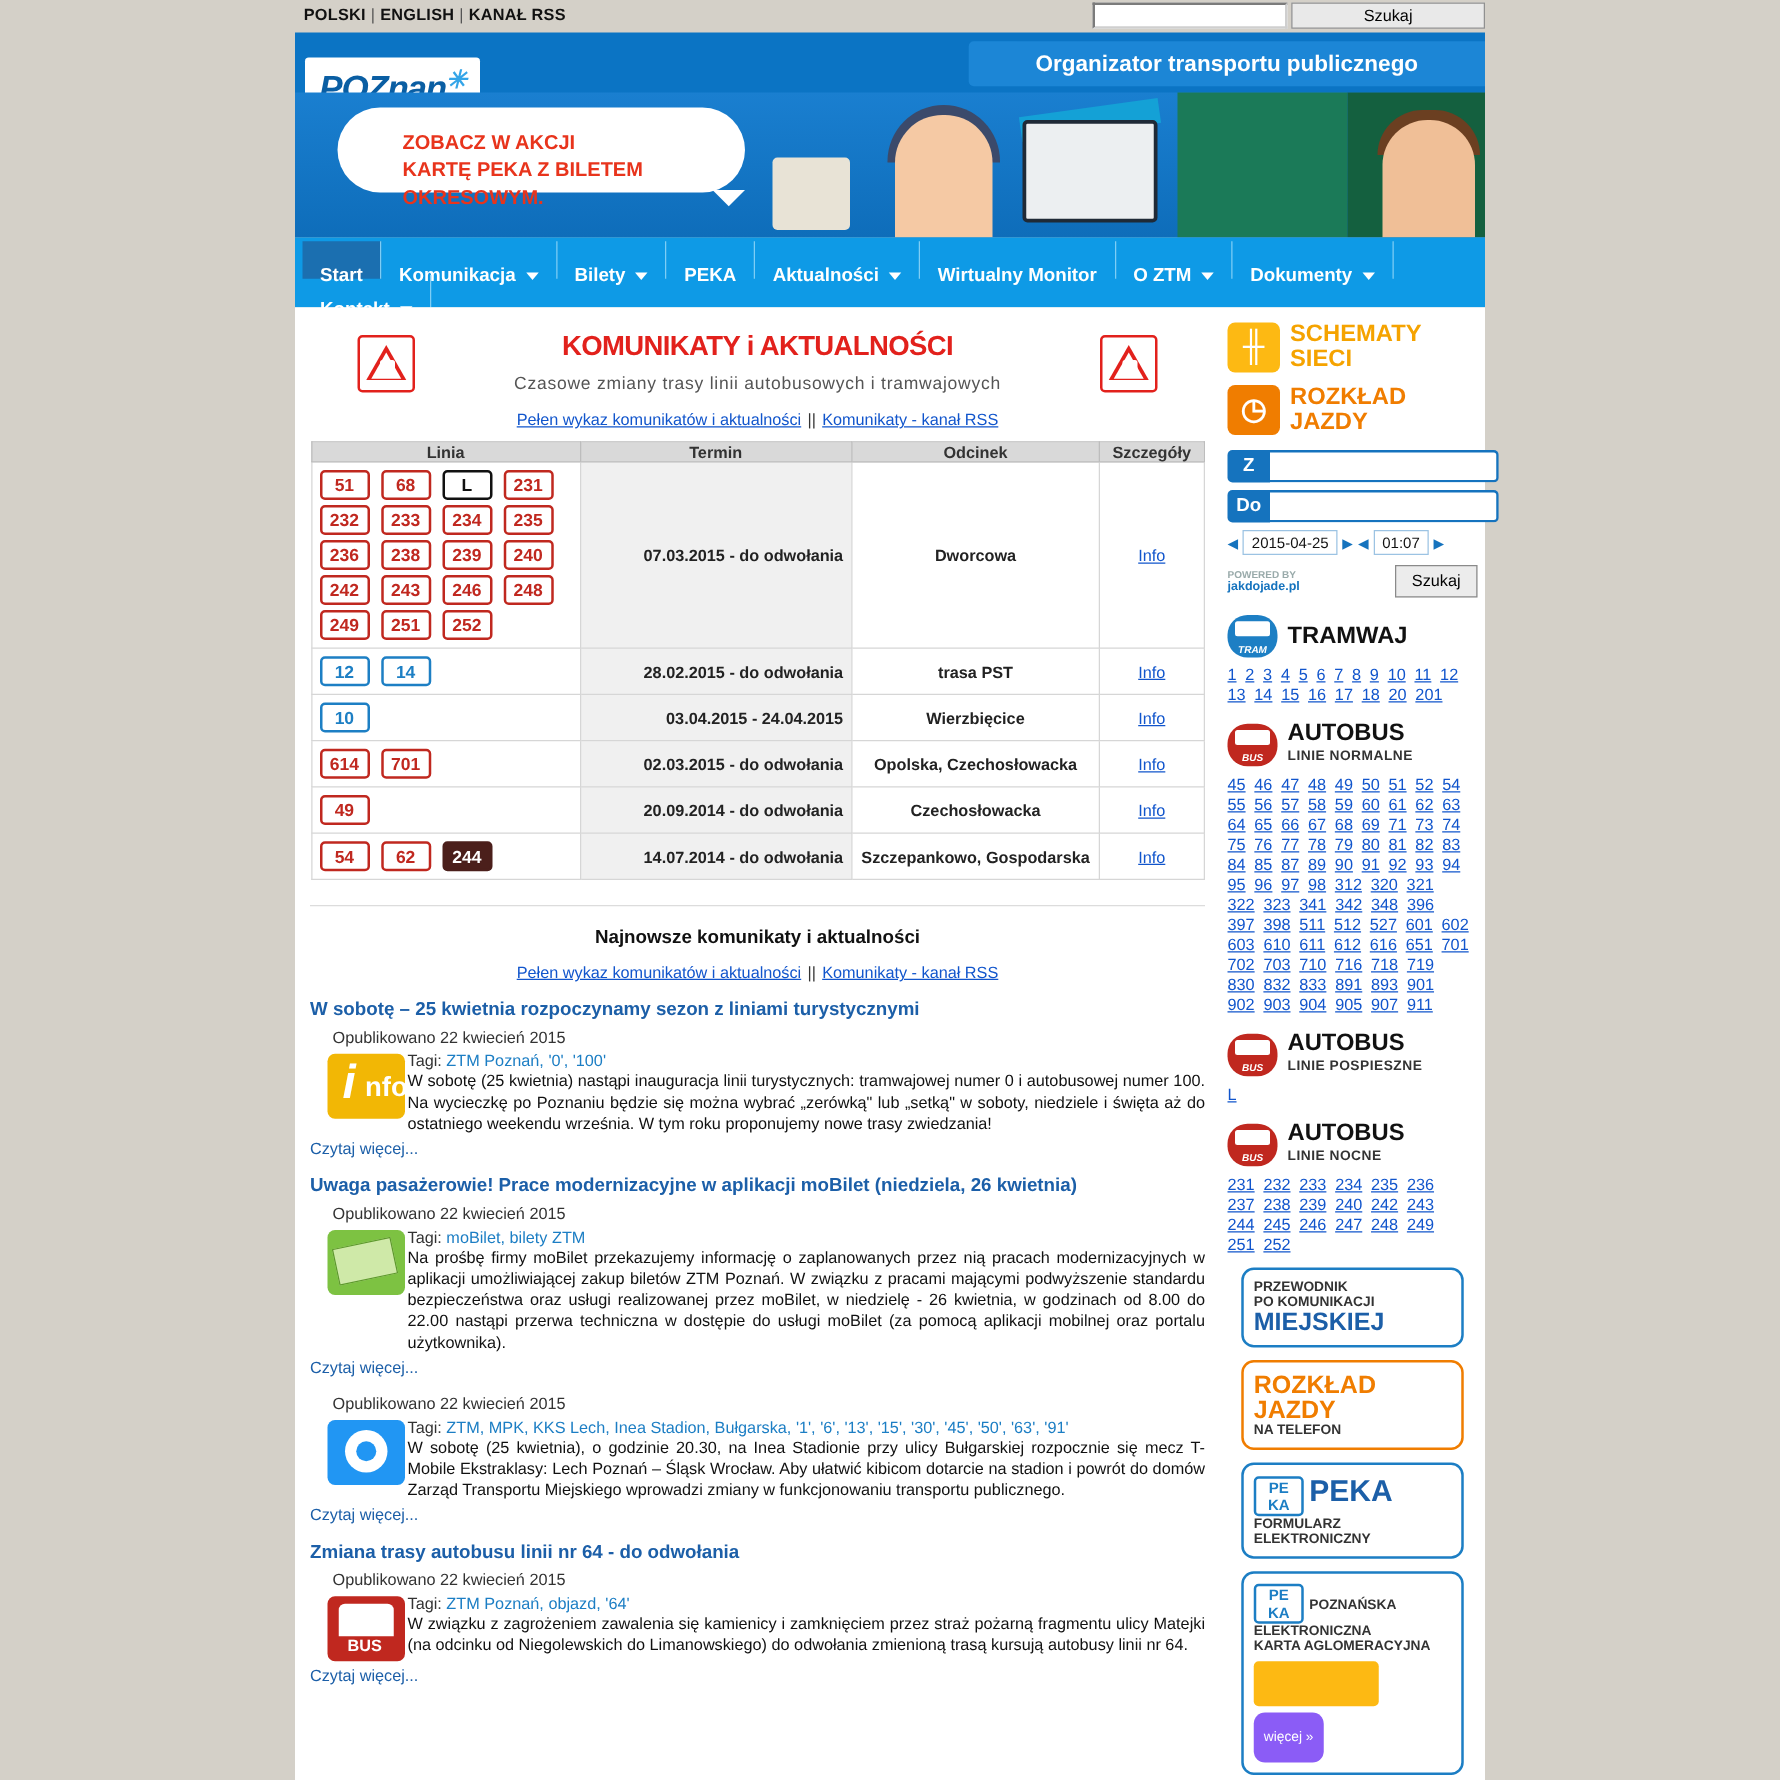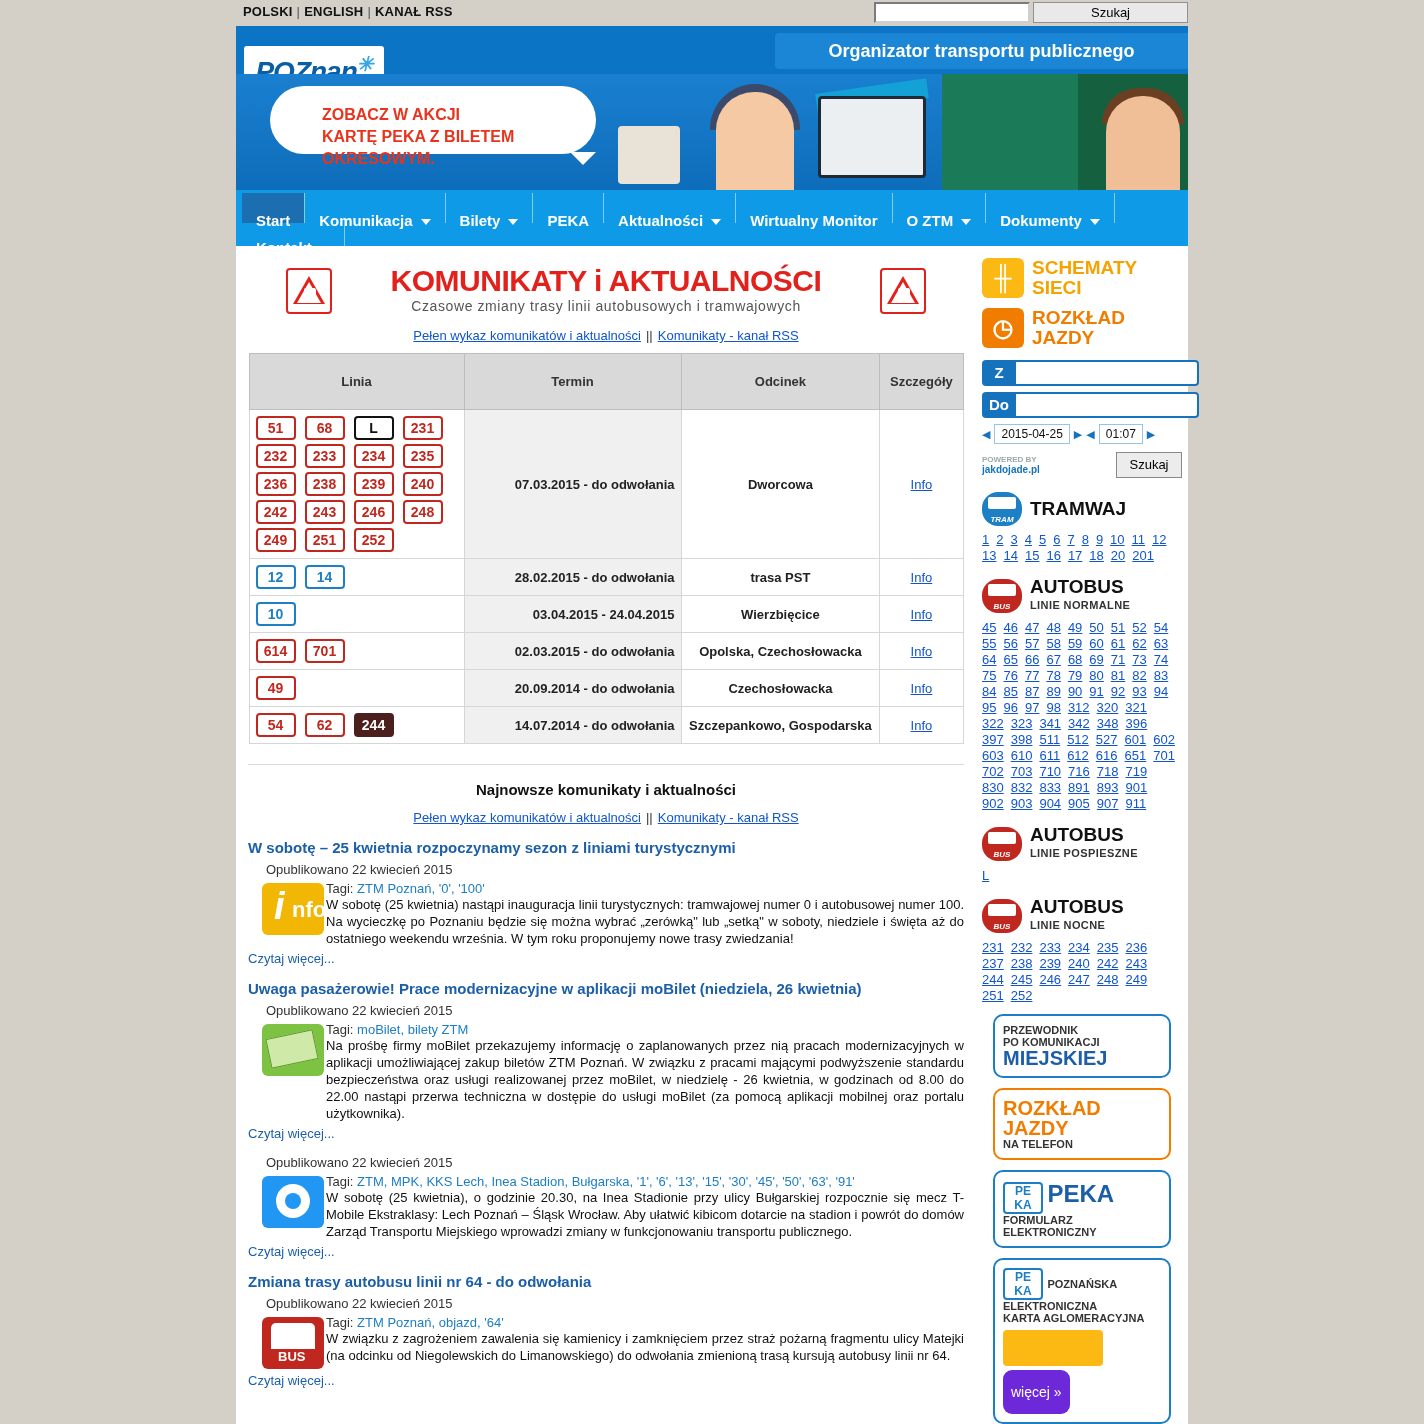--- a/index.html
+++ b/index.html
@@ -117,36 +117,36 @@
     border-bottom: 21px solid #fff;
   }
   .tri-out {
     position:absolute; left: 5px; top: 6px; width:0;height:0;
     border-left: 16px solid transparent; border-right: 16px solid transparent;
     border-bottom: 28px solid #e2211c;
   }
   .worker { position:absolute; left: 16px; top: 18px; width: 12px; height: 14px; background: #fff; border-radius: 2px;}
   .kom-title {
     position: absolute; left: 56px; top: 0; right: 56px;
-    text-align: center; color: #e2211c; font-size: 30px; font-weight: bold;
+    text-align: center; color: #e2211c; font-size: 22px; font-weight: bold;
     letter-spacing: -0.5px;
   }
   .kom-sub {
     position: absolute; left: 56px; top: 34px; right: 56px;
     text-align: center; color: #555; font-size: 14px; letter-spacing: .6px;
   }
   .kom-links { text-align: center; font-size: 13px; margin: 6px 0 10px; }
   .kom-links a { color: #1155cc; }
   .kom-links a.rss { color: #1155cc; }
   .kom-links .bar { color: #333; padding: 0 5px; }
 
   table.lines { width: 715px; border-collapse: collapse; margin: 0 auto; font-size: 13px; }
   table.lines th {
     background: #d9d9d9; border: 1px solid #bdbdbd; color: #333;
-    font-weight: bold; padding: 20px 6px; font-size: 13px;
+    font-weight: bold; padding: 0 6px; font-size: 13px;
   }
   table.lines td { border: 1px solid #d6d6d6; padding: 4px 6px; vertical-align: middle; }
   td.lines-cell { background: #fff; padding: 6px 4px; }
   td.termin { background: #f0f0f0; text-align: right; font-weight: bold; color: #222; }
   td.odcinek { text-align: center; font-weight: bold; color: #222; }
   td.szcz { text-align: center; }
   td.szcz a { color: #1155cc; }
 
   .ln {
     display: inline-block; min-width: 40px; padding: 2px 5px; margin: 2px 9px 2px 0;
@@ -225,21 +225,21 @@
   .numgrid { font-size: 13px; line-height: 16px; color: #1155cc; }
   .numgrid a { color: #1155cc; text-decoration: underline; margin-right: 7px; display:inline-block;}
   .numgrid.tramnums { text-align: left; }
 
   .promo { width: 178px; margin: 10px auto; border: 2px solid #1c7ec4; border-radius: 10px; padding: 8px; position: relative; }
   .promo.orange { border-color:#f07d00; }
   .promo .big { font-size: 20px; font-weight: bold; color: #1c5fa8; line-height: 20px;}
   .promo .small { font-size: 11px; font-weight: bold; color:#333; }
   .promo .pk { font-size: 24px; font-weight: bold; color:#1c5fa8; }
   .pekabox { width: 40px; height: 32px; border:2px solid #1c7ec4; border-radius:4px; color:#1c7ec4; font-size:12px; font-weight:bold; text-align:center; line-height:14px; display:inline-block; vertical-align: middle;}
-  .wiecej { background:#6d28d9; color:#fff; font-size: 14px; padding: 14px 8px; border-radius: 9px; display:inline-block;}
+  .wiecej { background:#8b5cf6; color:#fff; font-size: 11px; padding: 14px 8px; border-radius: 9px; display:inline-block;}
   .cardart { width: 100px; height: 36px; background: #fdb913; border-radius: 4px; display:inline-block; }
 </style>
 </head>
 <body>
 
 <div class="page">
 
   <div class="topbar">
     <div class="toplinks">
       <a href="#">POLSKI</a><span class="sep">|</span><a href="#">ENGLISH</a><span class="sep">|</span><a href="#">KANAŁ RSS</a>

